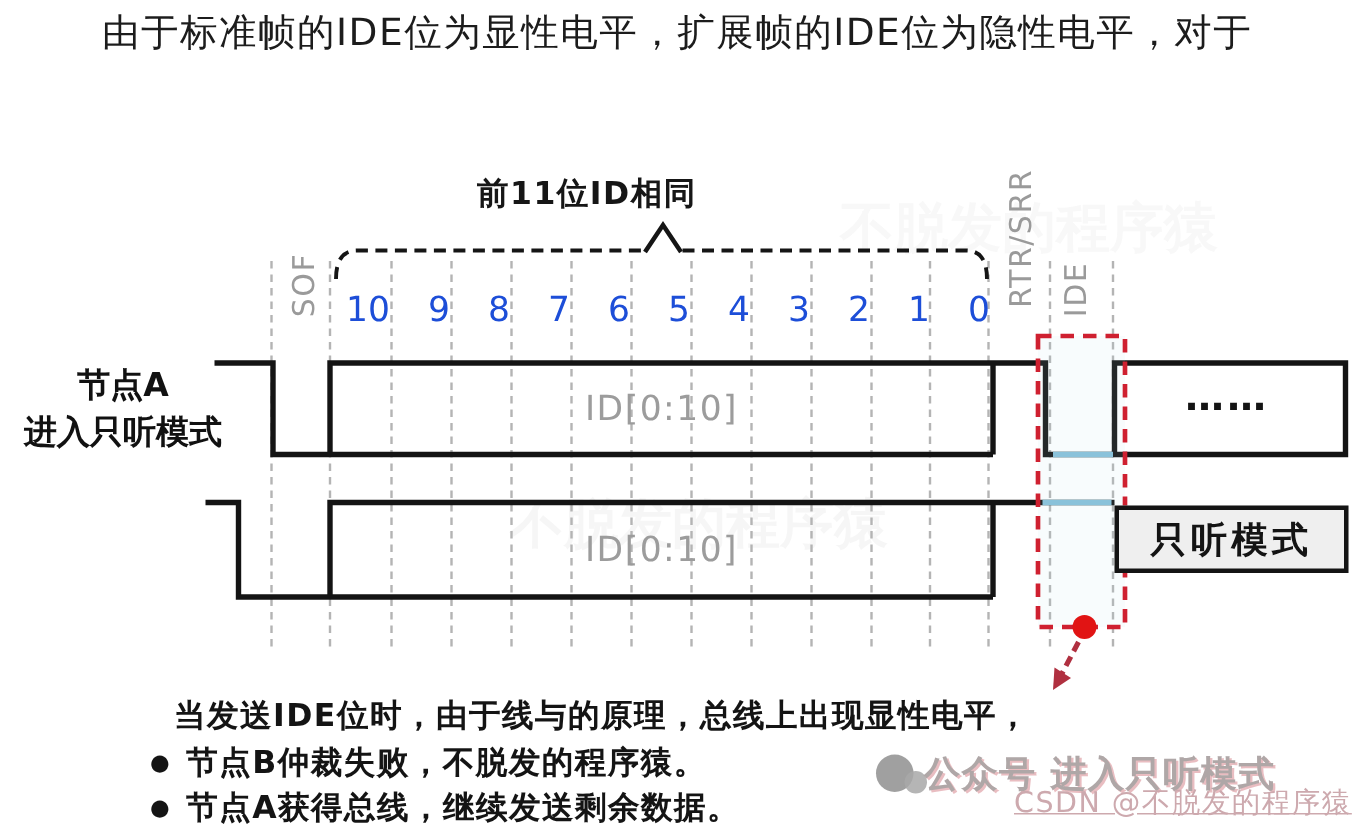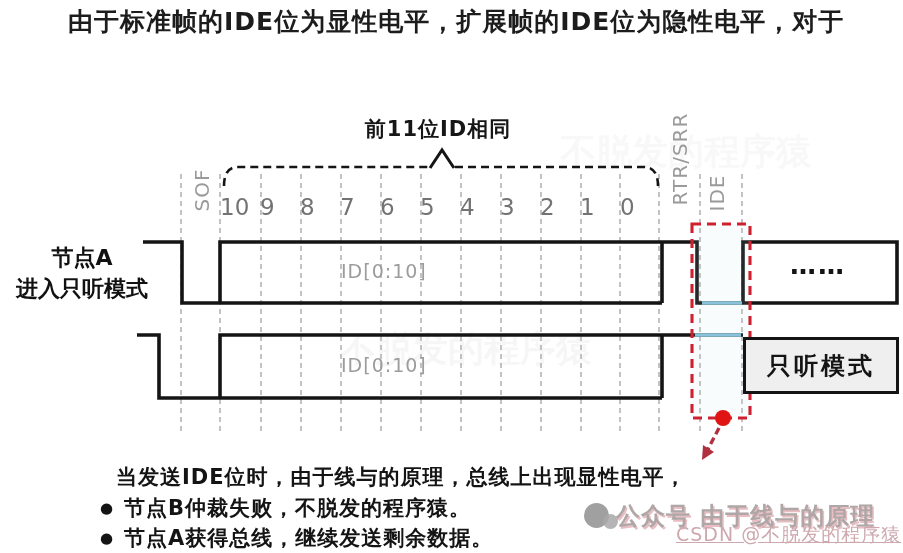--- a/index.html
+++ b/index.html
@@ -1,32 +1,32 @@
 <!DOCTYPE html>
 <html><head>
 <meta charset="utf-8">
 <style>
   html,body{margin:0;padding:0;background:#ffffff;}
   #stage{
     position:relative;width:903px;height:553px;background:#ffffff;overflow:hidden;
     font-family:"DejaVu Sans","Liberation Sans",sans-serif;color:#1b1b1b;
   }
   .abs{position:absolute;}
-  .intro-line{font-size:25px;letter-spacing:1px;color:#1c1c1c;white-space:nowrap;font-weight:bold;}
-  .brace-label{font-size:21px;font-weight:700;color:#161616;text-align:center;letter-spacing:1px;}
+  .intro-line{font-size:25px;letter-spacing:1px;color:#1c1c1c;white-space:nowrap;}
+  .brace-label{font-size:21px;font-weight:700;color:#161616;text-align:left;letter-spacing:1px;}
   .vlabel{
     font-size:20px;color:#9a9a9a;letter-spacing:1px;text-align:center;white-space:nowrap;
     transform:rotate(-90deg);transform-origin:center center;
   }
   .bits-row{display:flex;width:440px;height:30px;}
-  .bits-row span{flex:1;text-align:left;font-size:23px;color:#737373;line-height:30px;}
-  .id-label{font-size:19px;color:#9c9c9c;letter-spacing:1px;width:200px;}
+  .bits-row span{flex:1;text-align:right;font-size:23px;color:#1d4ed8;line-height:30px;}
+  .id-label{font-size:23px;color:#9c9c9c;text-align:center;letter-spacing:1px;width:200px;}
   .node-label{width:140px;text-align:center;font-size:22px;font-weight:700;line-height:31px;color:#111;margin-left:12px;}
   .listen-box{
-    box-sizing:border-box;width:156px;height:57px;border:3px solid #141414;background:#efefef;
+    box-sizing:border-box;width:156px;height:45px;border:3px solid #141414;background:#efefef;
     display:flex;align-items:center;justify-content:center;
     font-size:24px;font-weight:700;letter-spacing:3px;color:#141414;
   }
   .dots{width:120px;text-align:center;font-size:26px;font-weight:700;color:#141414;letter-spacing:2px;line-height:30px;}
   .note-line{font-size:21px;font-weight:700;color:#141414;letter-spacing:1px;white-space:nowrap;}
   .bullet-row{display:flex;align-items:flex-start;}
   .bullet-glyph{font-size:15px;line-height:28px;margin-right:11px;color:#141414;}
   .ghost{color:rgba(130,130,130,0.07);font-size:36px;font-weight:700;white-space:nowrap;}
   .wm-logo1{width:25px;height:25px;border-radius:50%;background:#8f8f8f;opacity:.85;}
   .wm-logo2{width:15px;height:15px;border-radius:50%;background:#a8a8a8;opacity:.85;}
@@ -124,16 +124,16 @@
     <span class="bullet-glyph">●</span>
     <span class="note-line">节点B仲裁失败，不脱发的程序猿。</span>
   </div>
   <div class="abs bullet-row" style="left:100px;top:524px;">
     <span class="bullet-glyph">●</span>
     <span class="note-line">节点A获得总线，继续发送剩余数据。</span>
   </div>
 
   <div class="abs wm-logo1" style="left:584px;top:503px;"></div>
   <div class="abs wm-logo2" style="left:603px;top:514px;"></div>
-  <div class="abs wm-line1" style="left:616px;top:500px;">公众号 由于线与的原理</div>
+  <div class="abs wm-line1" style="left:616px;top:500px;">公众号 进入只听模式</div>
   <div class="abs wm-line2" style="left:676px;top:522px;">CSDN @不脱发的程序猿</div>
 
 </div>
 
 </body></html>

